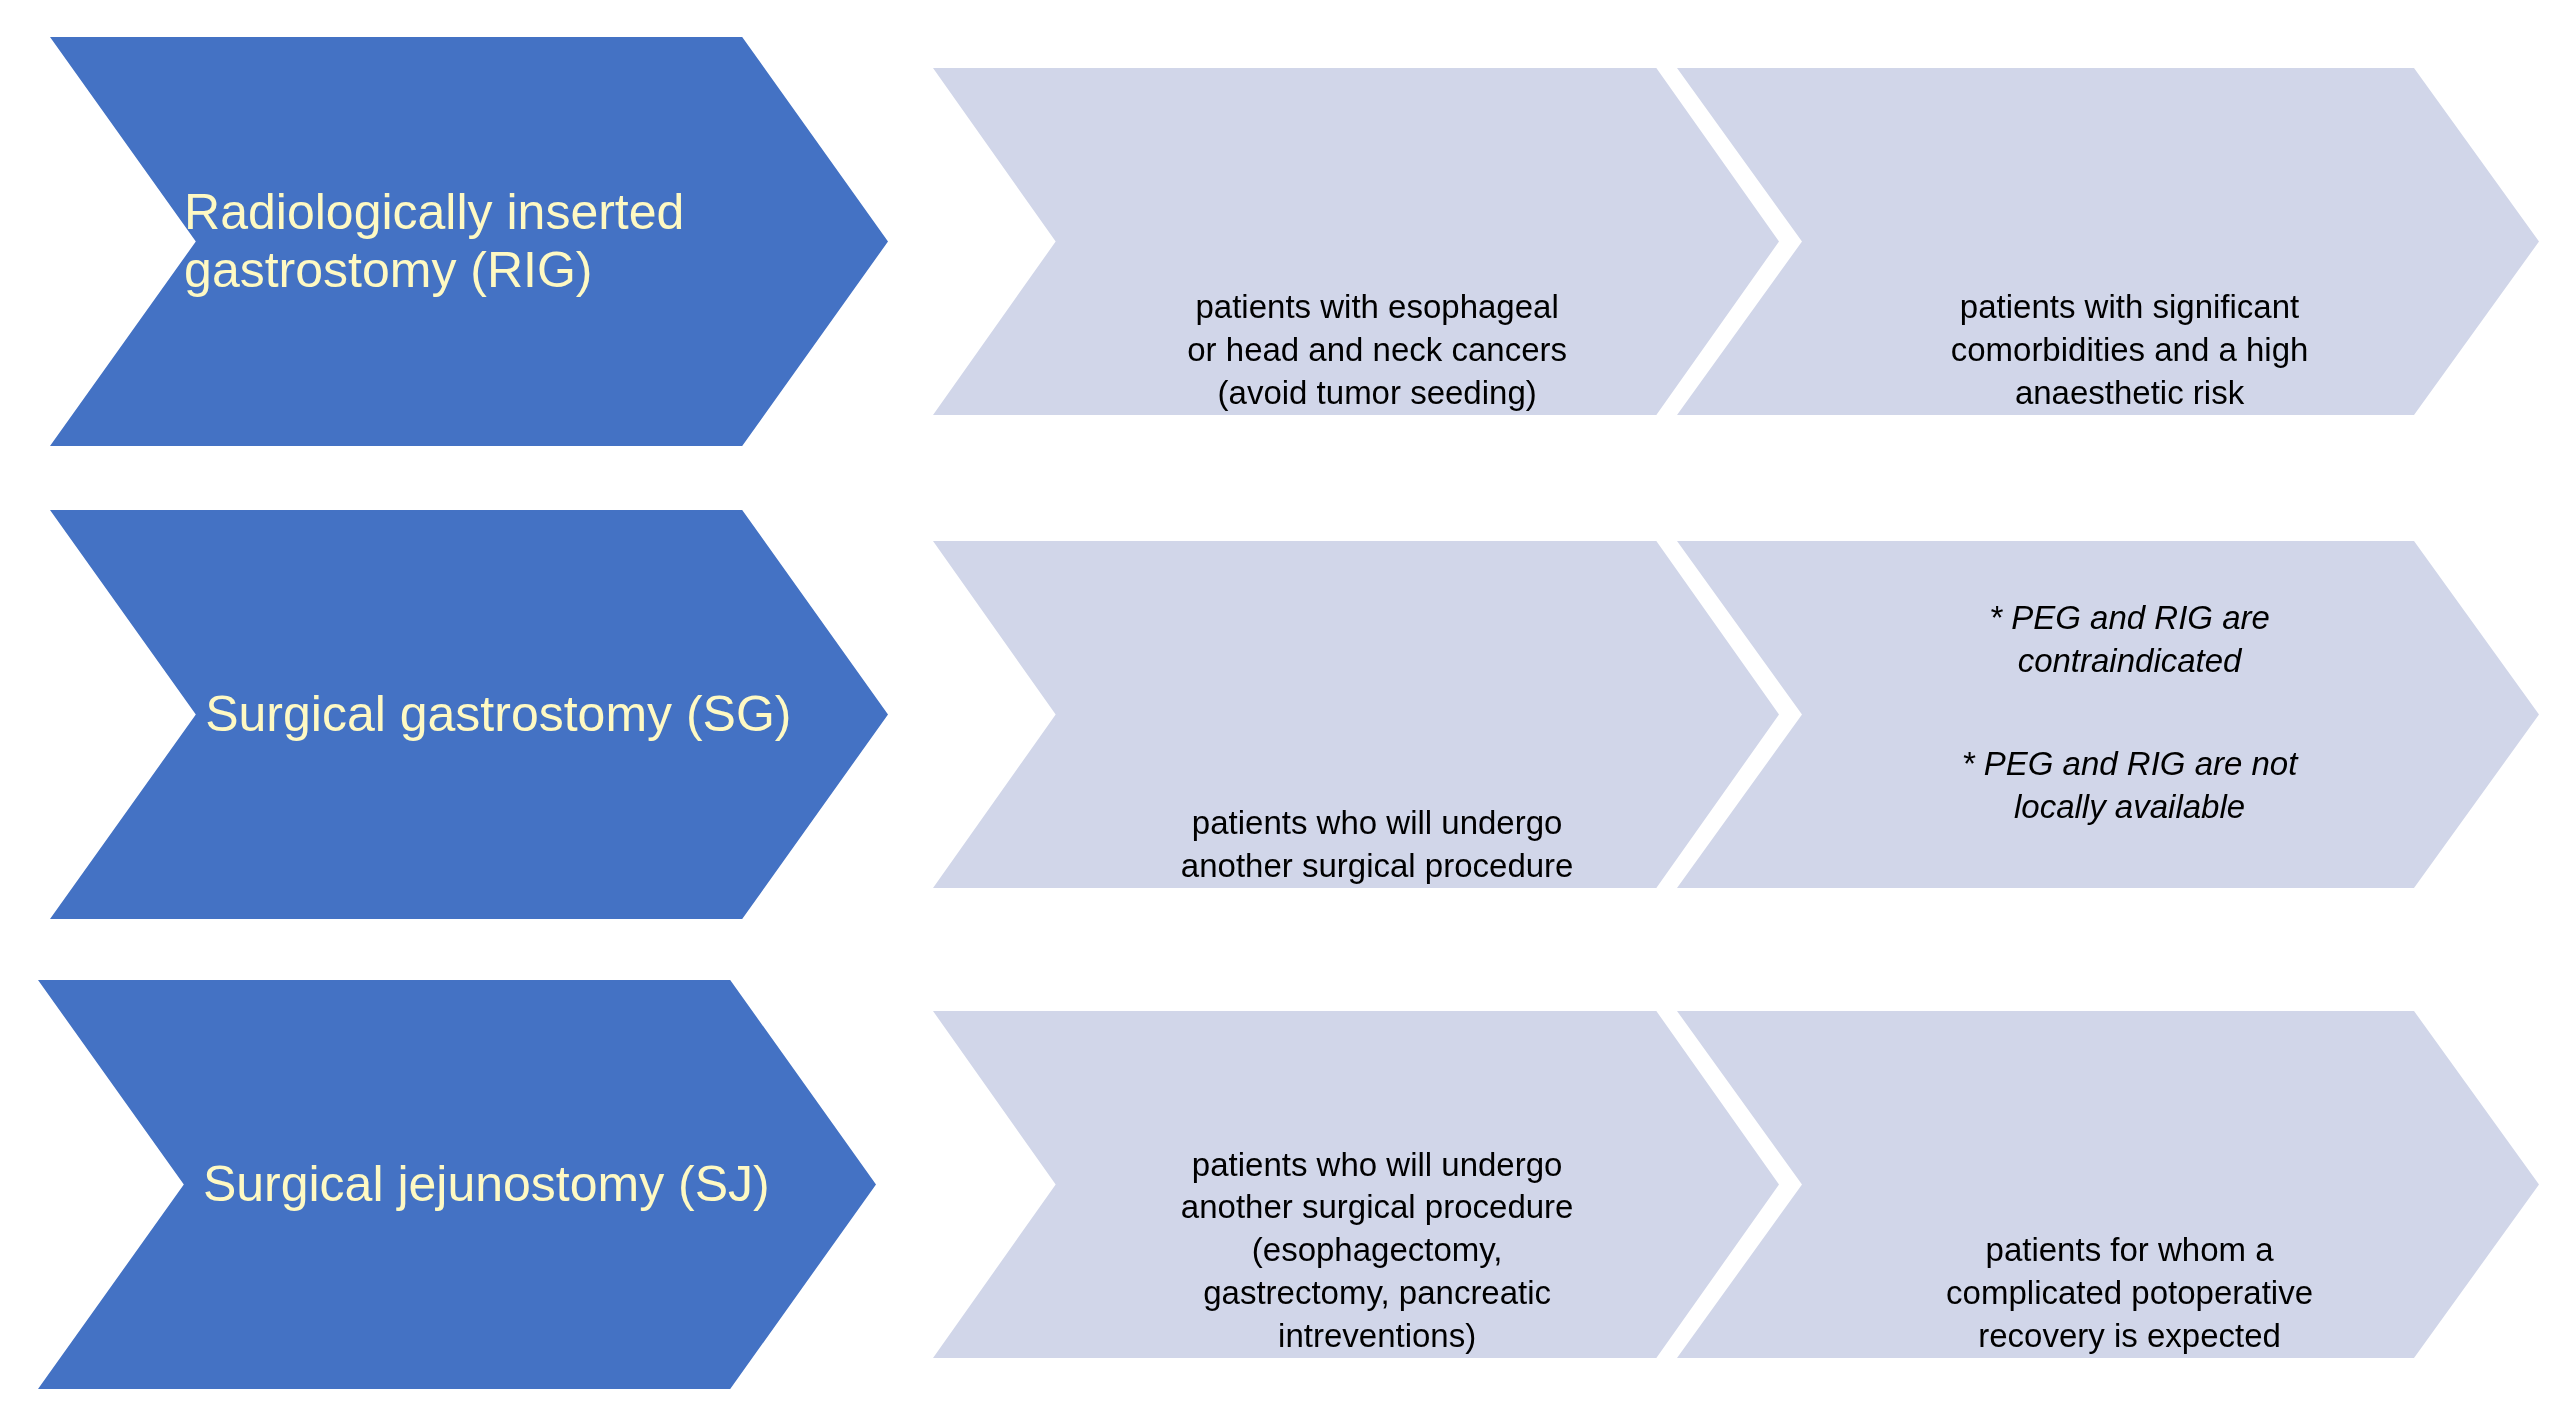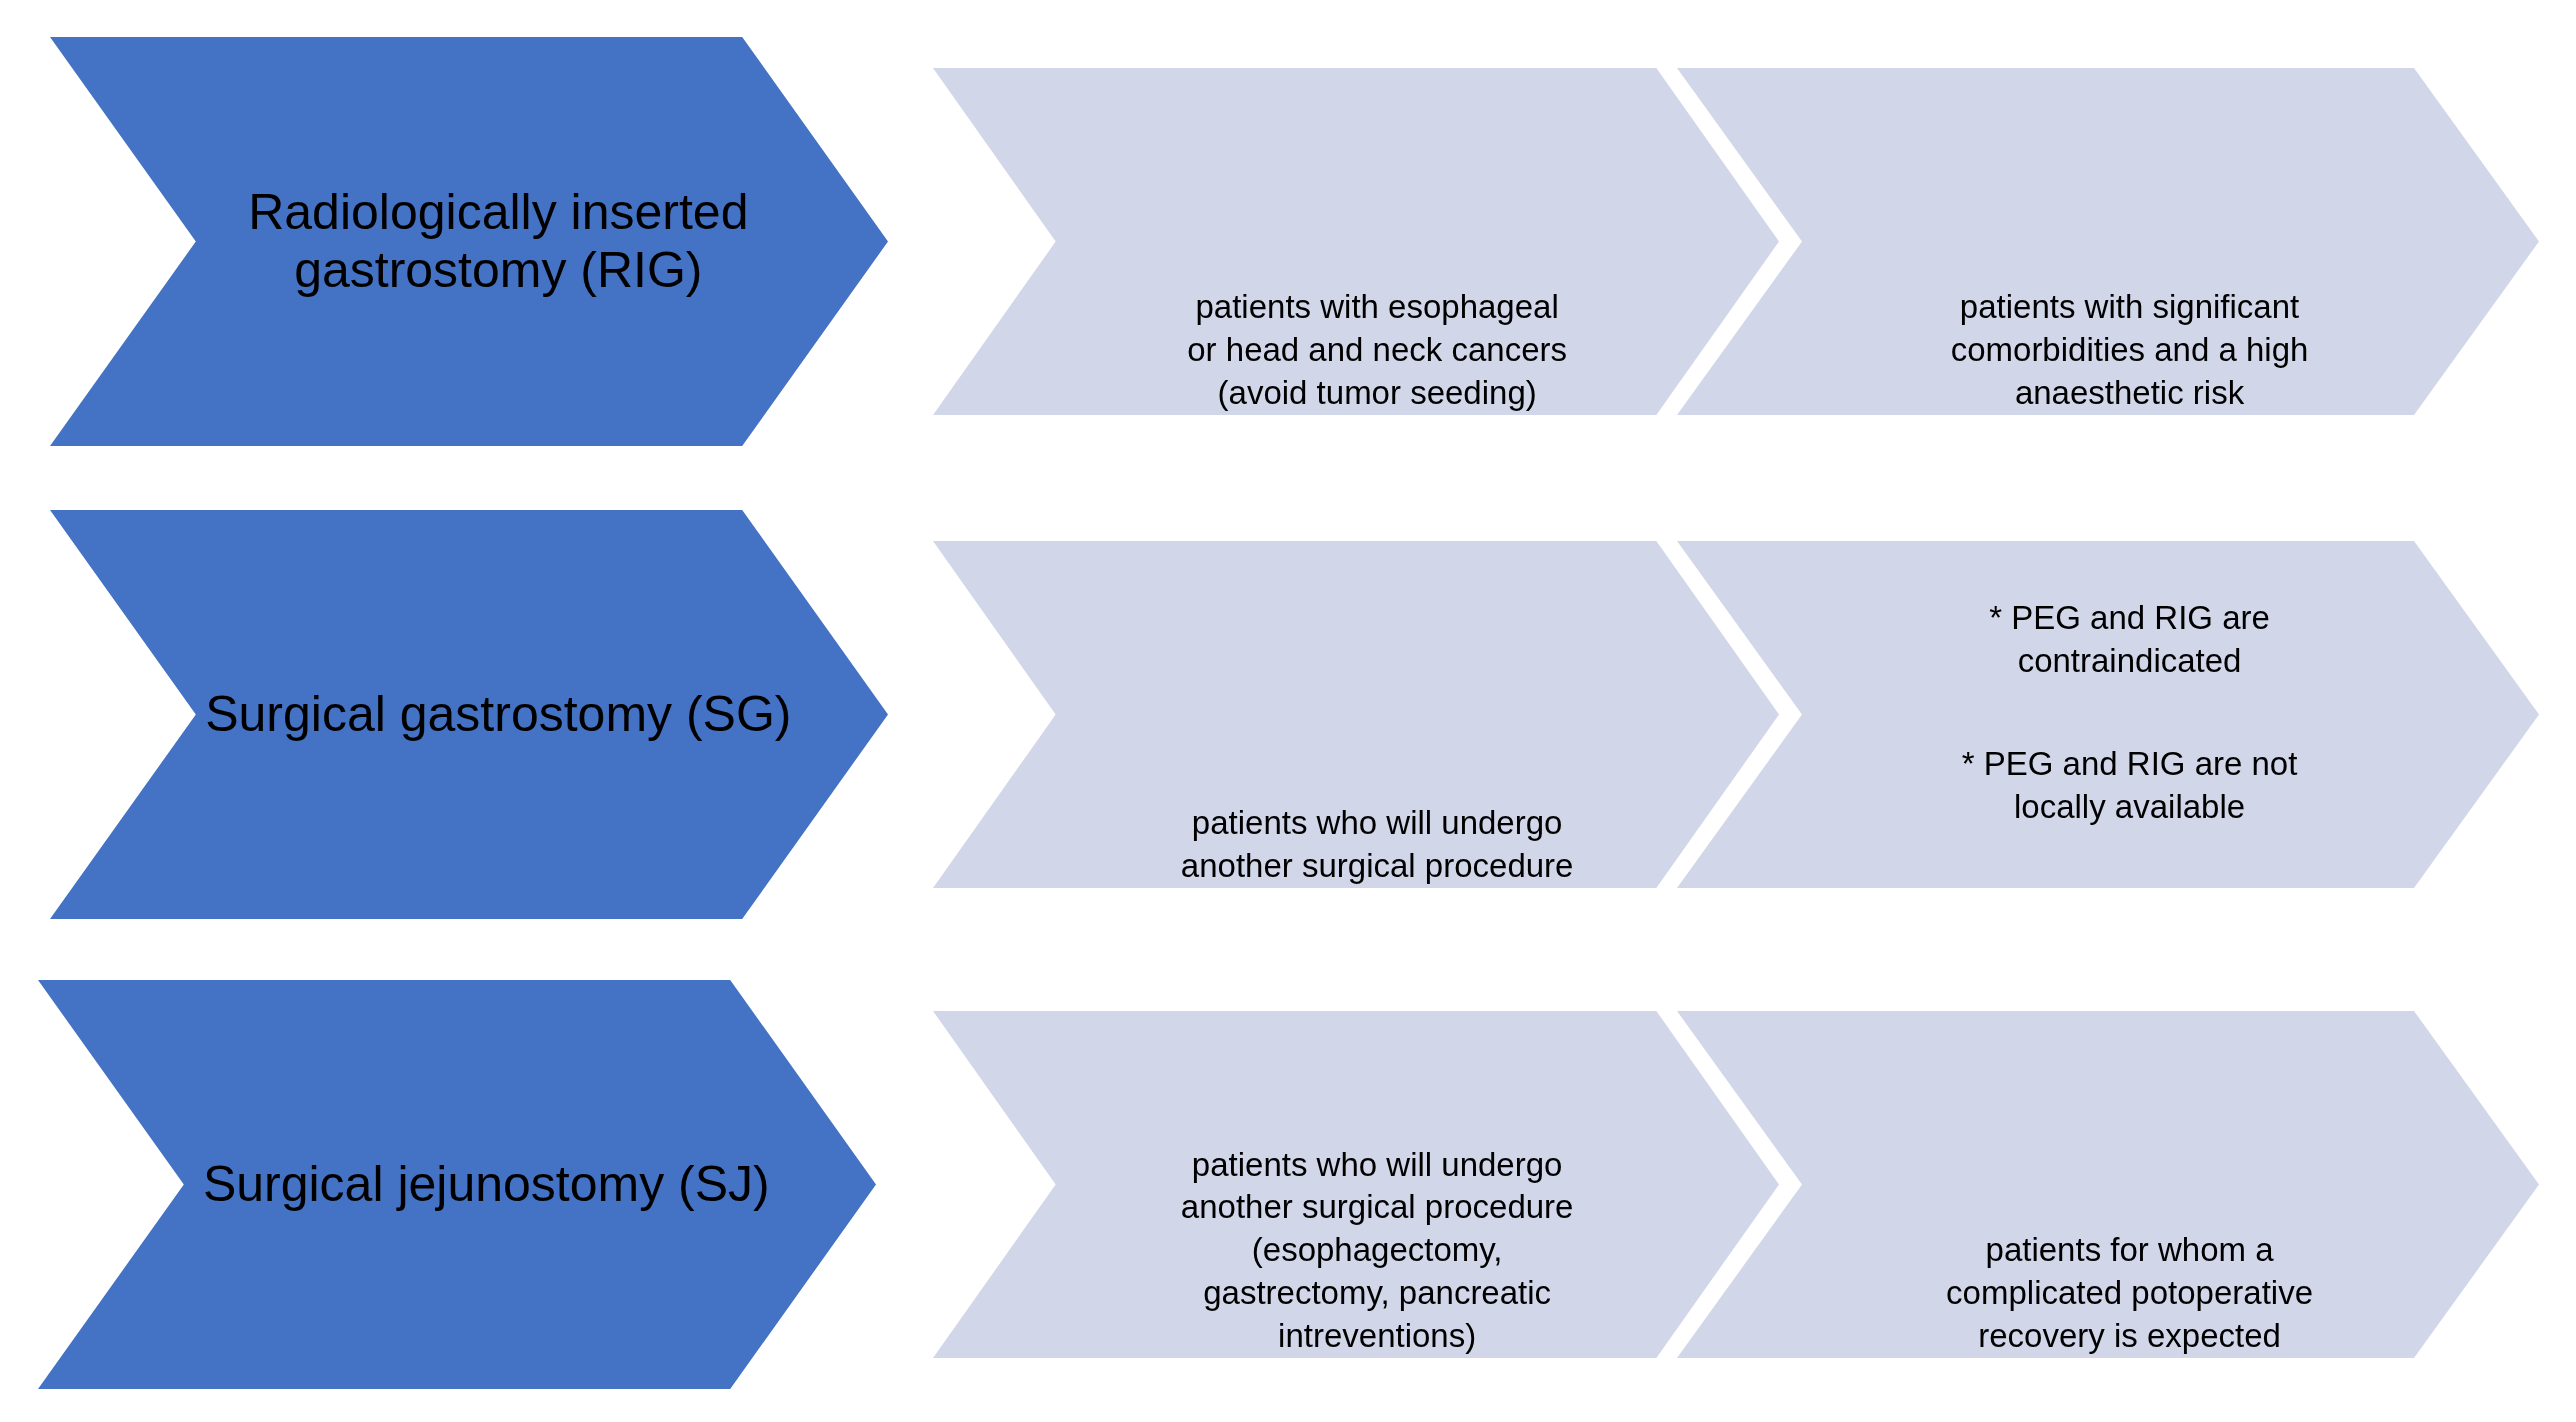--- a/index.html
+++ b/index.html
@@ -28,22 +28,21 @@
     position: absolute;
     background: #4472C4;
     display: flex;
     align-items: center;
     justify-content: center;
     box-sizing: border-box;
     -webkit-clip-path: polygon(0% 0%, 82.6% 0%, 100% 50%, 82.6% 100%, 0% 100%, 17.4% 50%);
     clip-path: polygon(0% 0%, 82.6% 0%, 100% 50%, 82.6% 100%, 0% 100%, 17.4% 50%);
   }
   .chev-primary .label {
-    color: #000000;
-    text-align: center;
+    color: #fef9c3;
     font-size: 50px;
     line-height: 1.15;
     padding-left: 16%;
     padding-right: 9%;
     white-space: pre-line;
   }
 
   
   .chev-secondary {
     position: absolute;
@@ -59,20 +58,21 @@
     color: #000000;
     text-align: center;
     font-size: 33px;
     line-height: 1.30;
     padding-left: 15%;
     padding-right: 10%;
     white-space: pre-line;
   }
   .chev-secondary .label.two-para {
     line-height: 1.30;
+    font-style: italic;
   }
   .chev-secondary .label p {
     margin: 0 0 18px 0;
   }
   .chev-secondary .label p:last-child {
     margin-bottom: 16px;
   }
 
   
   #row1 { top: 37px; height: 409px; }

